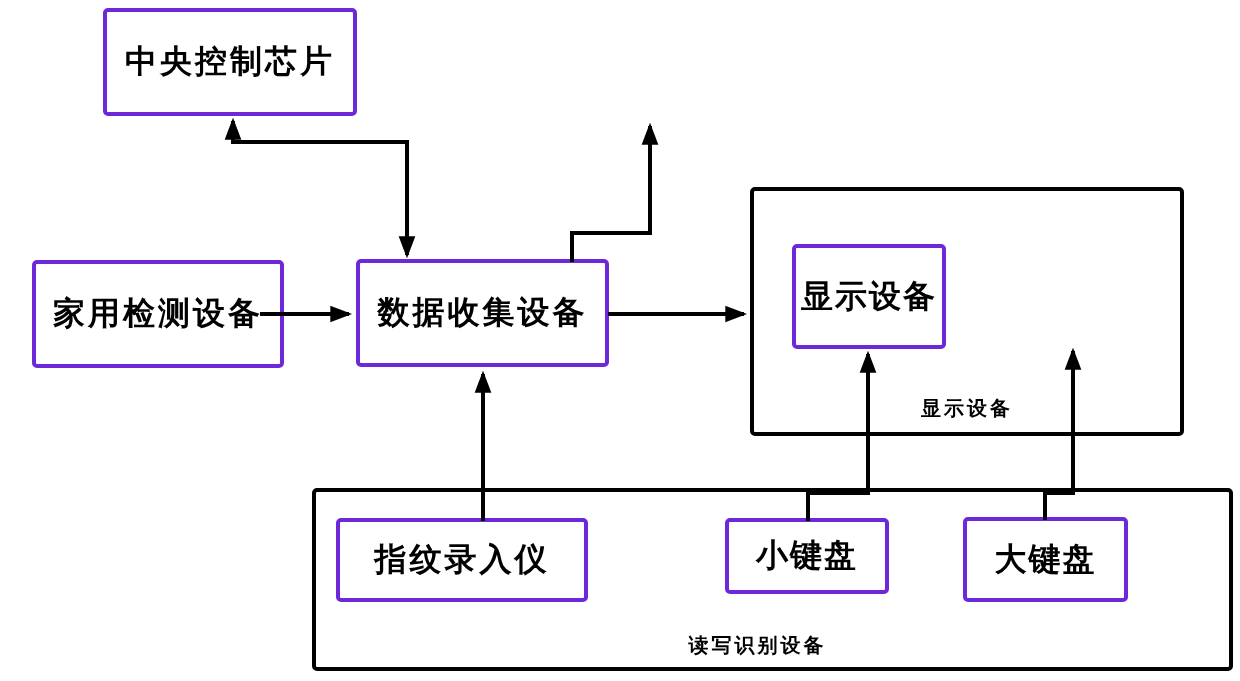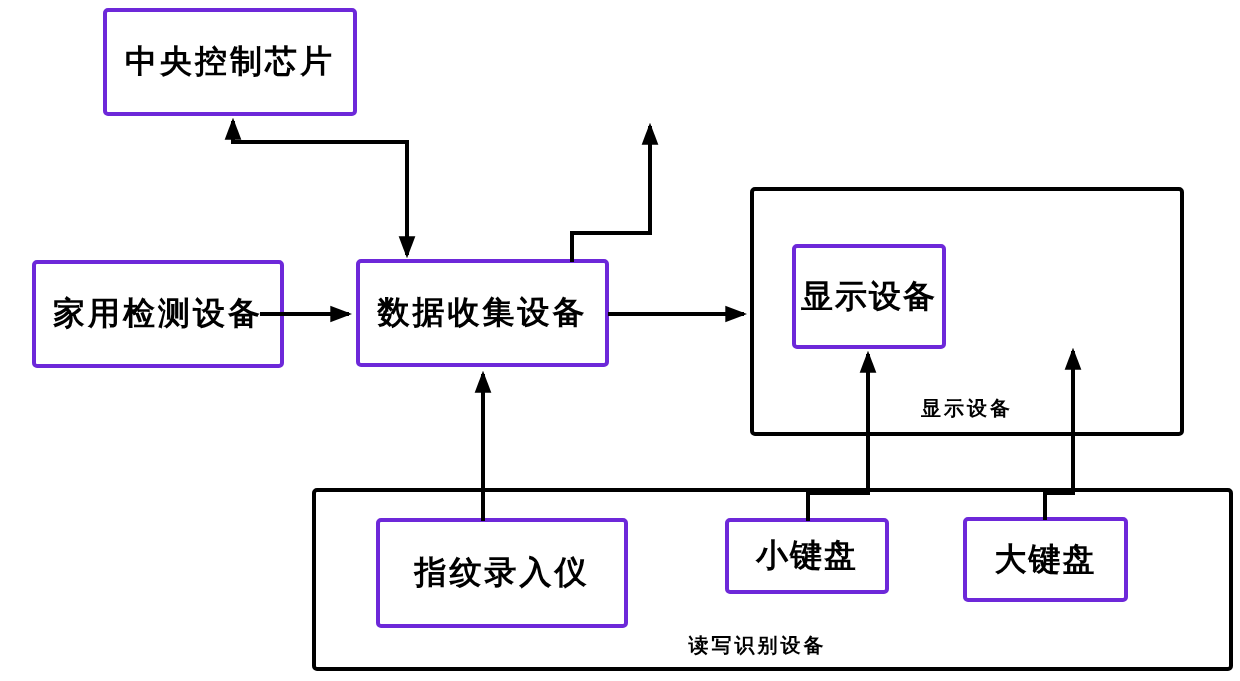--- a/index.html
+++ b/index.html
@@ -86,21 +86,21 @@
 
   <div class="node" style="left:356px; top:259px; width:253px; height:108px;text-align:right;">
     <span>数据收集设备</span>
   </div>
 
   <div class="node" style="left:792px; top:244px; width:154px; height:105px; letter-spacing:2px;">
     <span>显示设备</span>
   </div>
 
 
-  <div class="node" style="left:376px; top:518px; width:252px; height:110px;">
+  <div class="node" style="left:336px; top:518px; width:252px; height:84px;">
     <span>指纹录入仪</span>
   </div>
 
   <div class="node" style="left:725px; top:518px; width:164px; height:76px; letter-spacing:2px;">
     <span>小键盘</span>
   </div>
 
   <div class="node" style="left:963px; top:517px; width:165px; height:85px; letter-spacing:2px;">
     <span>大键盘</span>
   </div>

